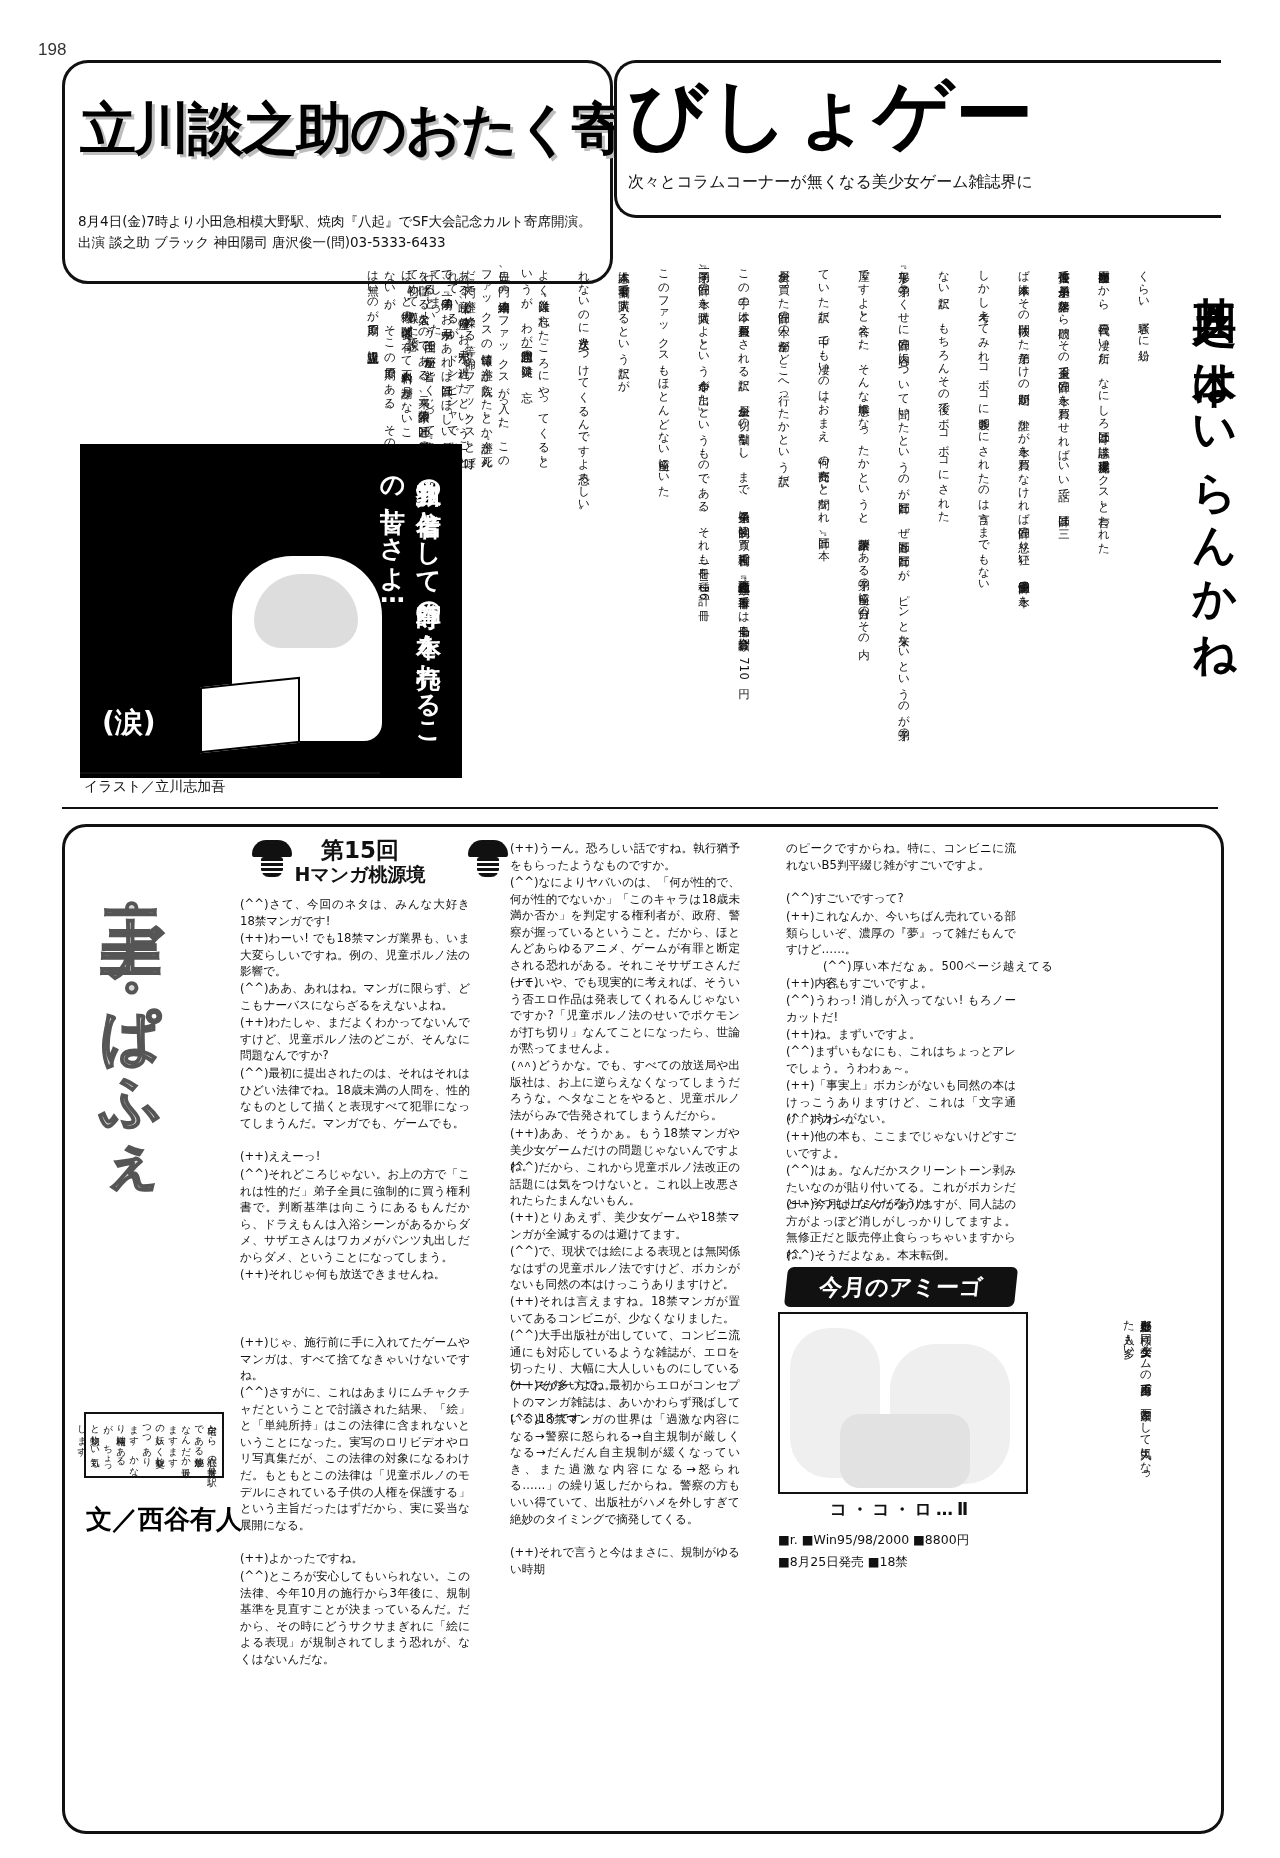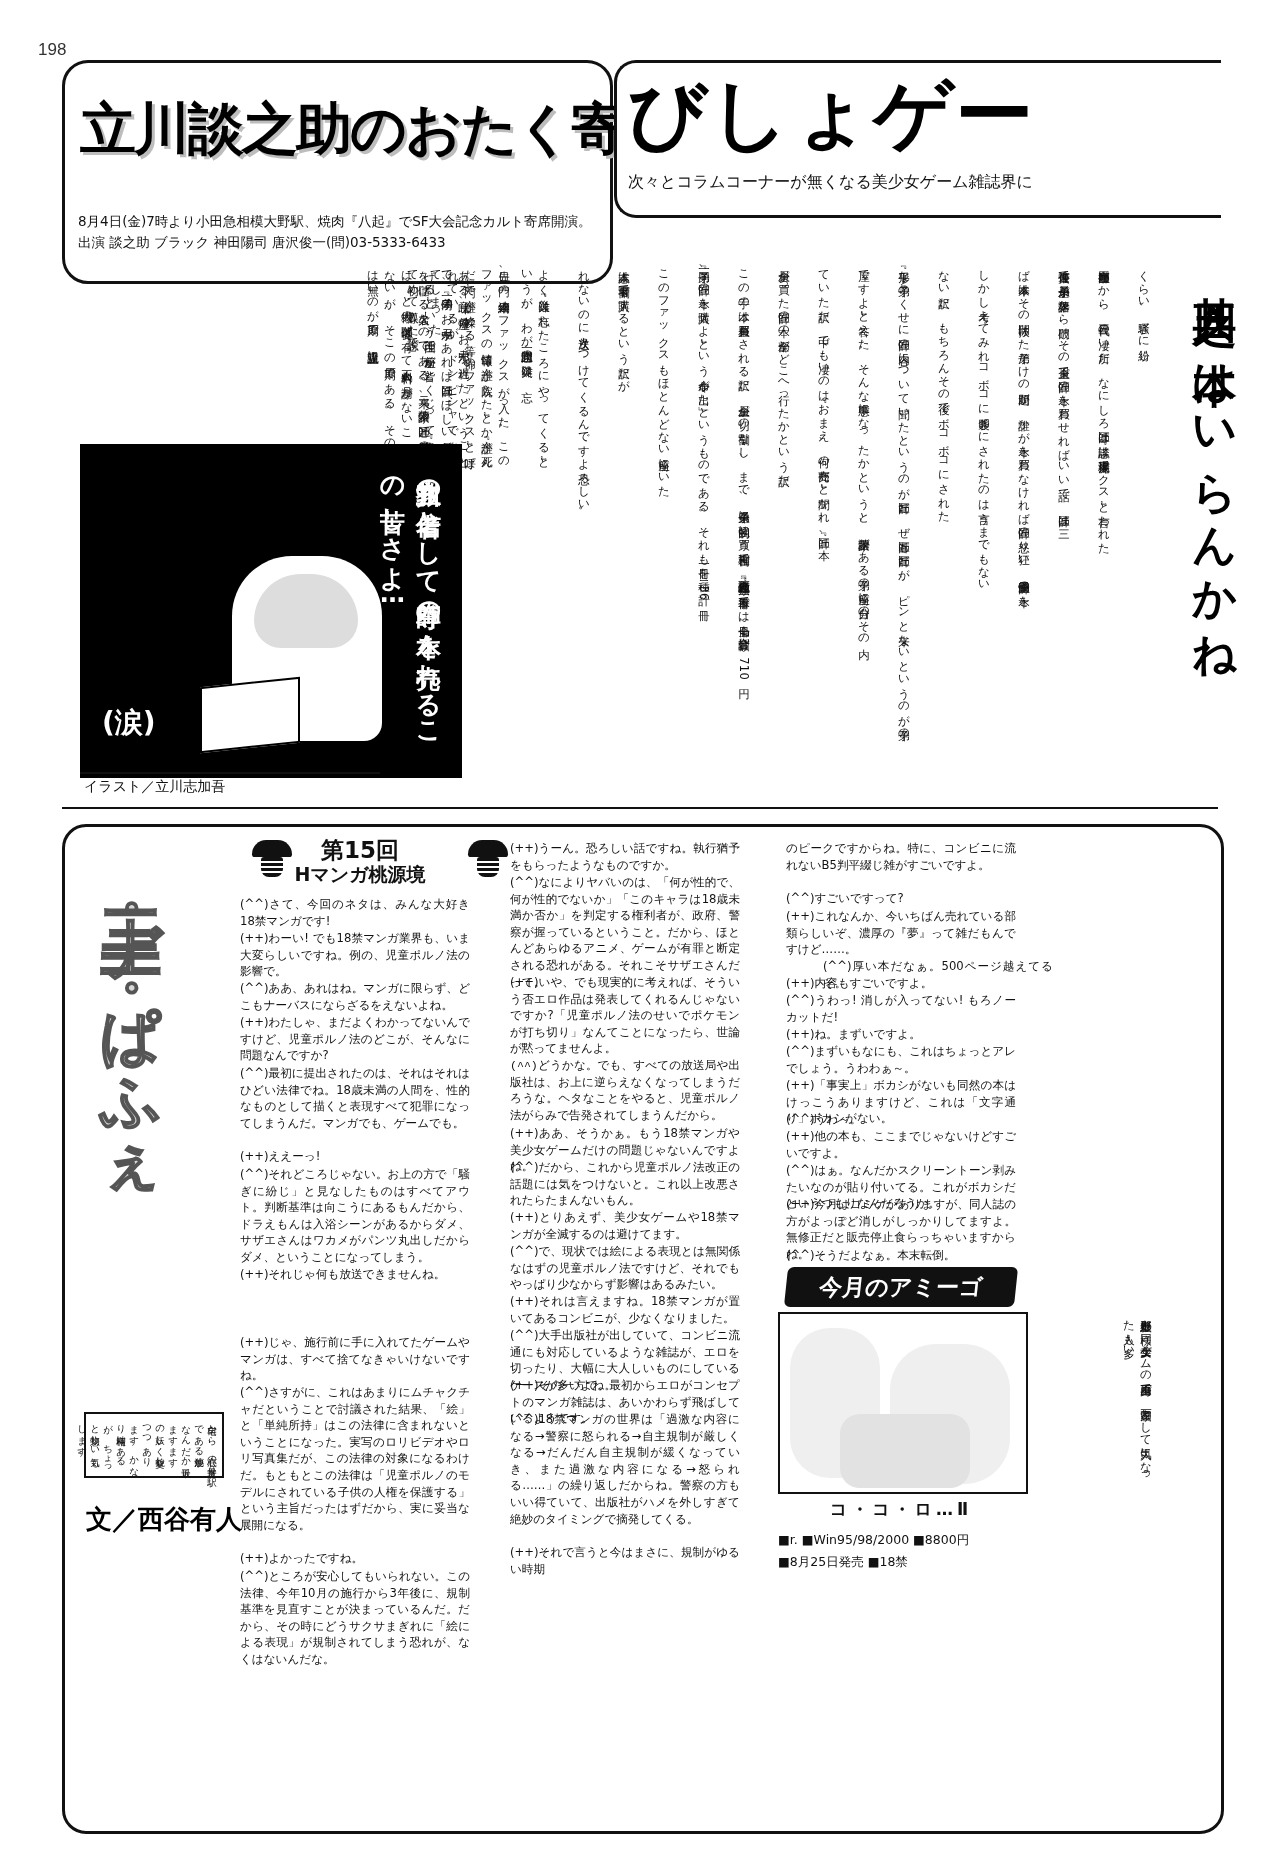--- a/index.html
+++ b/index.html
@@ -277,35 +277,35 @@
     <div class="ep-no">第15回</div>
     <div class="ep-name">Hマンガ桃源境</div>
   </div>
 
   <div class="tcol" style="left:240px;top:884px;">(^^)さて、今回のネタは、みんな大好き18禁マンガです!</div>
   <div class="tcol" style="left:240px;top:918px;">(++)わーい! でも18禁マンガ業界も、いま大変らしいですね。例の、児童ポルノ法の影響で。</div>
   <div class="tcol" style="left:240px;top:968px;">(^^)ああ、あれはね。マンガに限らず、どこもナーバスにならざるをえないよね。</div>
   <div class="tcol" style="left:240px;top:1002px;">(++)わたしゃ、まだよくわかってないんですけど、児童ポルノ法のどこが、そんなに問題なんですか?</div>
   <div class="tcol" style="left:240px;top:1053px;">(^^)最初に提出されたのは、それはそれはひどい法律でね。18歳未満の人間を、性的なものとして描くと表現すべて犯罪になってしまうんだ。マンガでも、ゲームでも。</div>
   <div class="tcol" style="left:240px;top:1136px;">(++)ええーっ!</div>
-  <div class="tcol" style="left:240px;top:1154px;">(^^)それどころじゃない。お上の方で「騒ぎに紛じ」と見なしたものはすべてアウト。判断基準は向こうにあるもんだから、ドラえもんは入浴シーンがあるからダメ、サザエさんはワカメがパンツ丸出しだからダメ、ということになってしまう。</div>
+  <div class="tcol" style="left:240px;top:1154px;">(^^)それどころじゃない。お上の方で「これは性的だ」弟子全員に強制的に買う権利書で。判断基準は向こうにあるもんだから、ドラえもんは入浴シーンがあるからダメ、サザエさんはワカメがパンツ丸出しだからダメ、ということになってしまう。</div>
   <div class="tcol" style="left:240px;top:1254px;">(++)それじゃ何も放送できませんね。</div>
   <div class="tcol" style="left:240px;top:1322px;">(++)じゃ、施行前に手に入れてたゲームやマンガは、すべて捨てなきゃいけないですね。</div>
   <div class="tcol" style="left:240px;top:1372px;">(^^)さすがに、これはあまりにムチャクチャだということで討議された結果、「絵」と「単純所持」はこの法律に含まれないということになった。実写のロリビデオやロリ写真集だが、この法律の対象になるわけだ。もともとこの法律は「児童ポルノのモデルにされている子供の人権を保護する」という主旨だったはずだから、実に妥当な展開になる。</div>
   <div class="tcol" style="left:240px;top:1538px;">(++)よかったですね。</div>
   <div class="tcol" style="left:240px;top:1556px;">(^^)ところが安心してもいられない。この法律、今年10月の施行から3年後に、規制基準を見直すことが決まっているんだ。だから、その時にどうサクサまぎれに「絵による表現」が規制されてしまう恐れが、なくはないんだな。</div>
 
   <div class="tcol" style="left:510px;top:828px;">(++)うーん。恐ろしい話ですね。執行猶予をもらったようなものですか。</div>
   <div class="tcol" style="left:510px;top:862px;">(^^)なによりヤバいのは、「何が性的で、何が性的でないか」「このキャラは18歳未満か否か」を判定する権利者が、政府、警察が握っているということ。だから、ほとんどあらゆるアニメ、ゲームが有罪と断定される恐れがある。それこそサザエさんだって。</div>
   <div class="tcol" style="left:510px;top:962px;">(++)いや、でも現実的に考えれば、そういう否エロ作品は発表してくれるんじゃないですか?「児童ポルノ法のせいでポケモンが打ち切り」なんてことになったら、世論が黙ってませんよ。</div>
   <div class="tcol" style="left:510px;top:1046px;font-family:Liberation Mono, monospace;">(^^)どうかな。でも、すべての放送局や出版社は、お上に逆らえなくなってしまうだろうな。ヘタなことをやると、児童ポルノ法がらみで告発されてしまうんだから。</div>
   <div class="tcol" style="left:510px;top:1113px;">(++)ああ、そうかぁ。もう18禁マンガや美少女ゲームだけの問題じゃないんですよね。</div>
   <div class="tcol" style="left:510px;top:1147px;">(^^)だから、これから児童ポルノ法改正の話題には気をつけないと。これ以上改悪されたらたまんないもん。</div>
   <div class="tcol" style="left:510px;top:1197px;">(++)とりあえず、美少女ゲームや18禁マンガが全滅するのは避けてます。</div>
-  <div class="tcol" style="left:510px;top:1231px;">(^^)で、現状では絵による表現とは無関係なはずの児童ポルノ法ですけど、それでもやっぱり少なからず影響はあるみたい。</div>
+  <div class="tcol" style="left:510px;top:1231px;">(^^)で、現状では絵による表現とは無関係なはずの児童ポルノ法ですけど、ボカシがないも同然の本はけっこうありますけど。</div>
   <div class="tcol" style="left:510px;top:1281px;">(++)それは言えますね。18禁マンガが置いてあるコンビニが、少なくなりました。</div>
   <div class="tcol" style="left:510px;top:1315px;">(^^)大手出版社が出していて、コンビニ流通にも対応しているような雑誌が、エロを切ったり、大幅に大人しいものにしているケースが多いよね。</div>
   <div class="tcol" style="left:510px;top:1365px;">(++)その一方で、最初からエロがコンセプトのマンガ雑誌は、あいかわらず飛ばしているようです。</div>
   <div class="tcol" style="left:510px;top:1399px;">(^^)18禁マンガの世界は「過激な内容になる→警察に怒られる→自主規制が厳しくなる→だんだん自主規制が緩くなっていき、また過激な内容になる→怒られる……」の繰り返しだからね。警察の方もいい得ていて、出版社がハメを外しすぎて絶妙のタイミングで摘発してくる。</div>
   <div class="tcol" style="left:510px;top:1532px;">(++)それで言うと今はまさに、規制がゆるい時期</div>
 
   <div class="tcol" style="left:786px;top:828px;">のピークですからね。特に、コンビニに流れないB5判平綴じ雑がすごいですよ。</div>
   <div class="tcol" style="left:786px;top:878px;">(^^)すごいですって?</div>
   <div class="tcol" style="left:786px;top:896px;">(++)これなんか、今いちばん売れている部類らしいぞ、濃厚の『夢』って雑だもんですけど……。</div>
   <div class="tcol" style="left:786px;top:946px;margin-left:37px;">(^^)厚い本だなぁ。500ページ越えてるぞ。</div>

